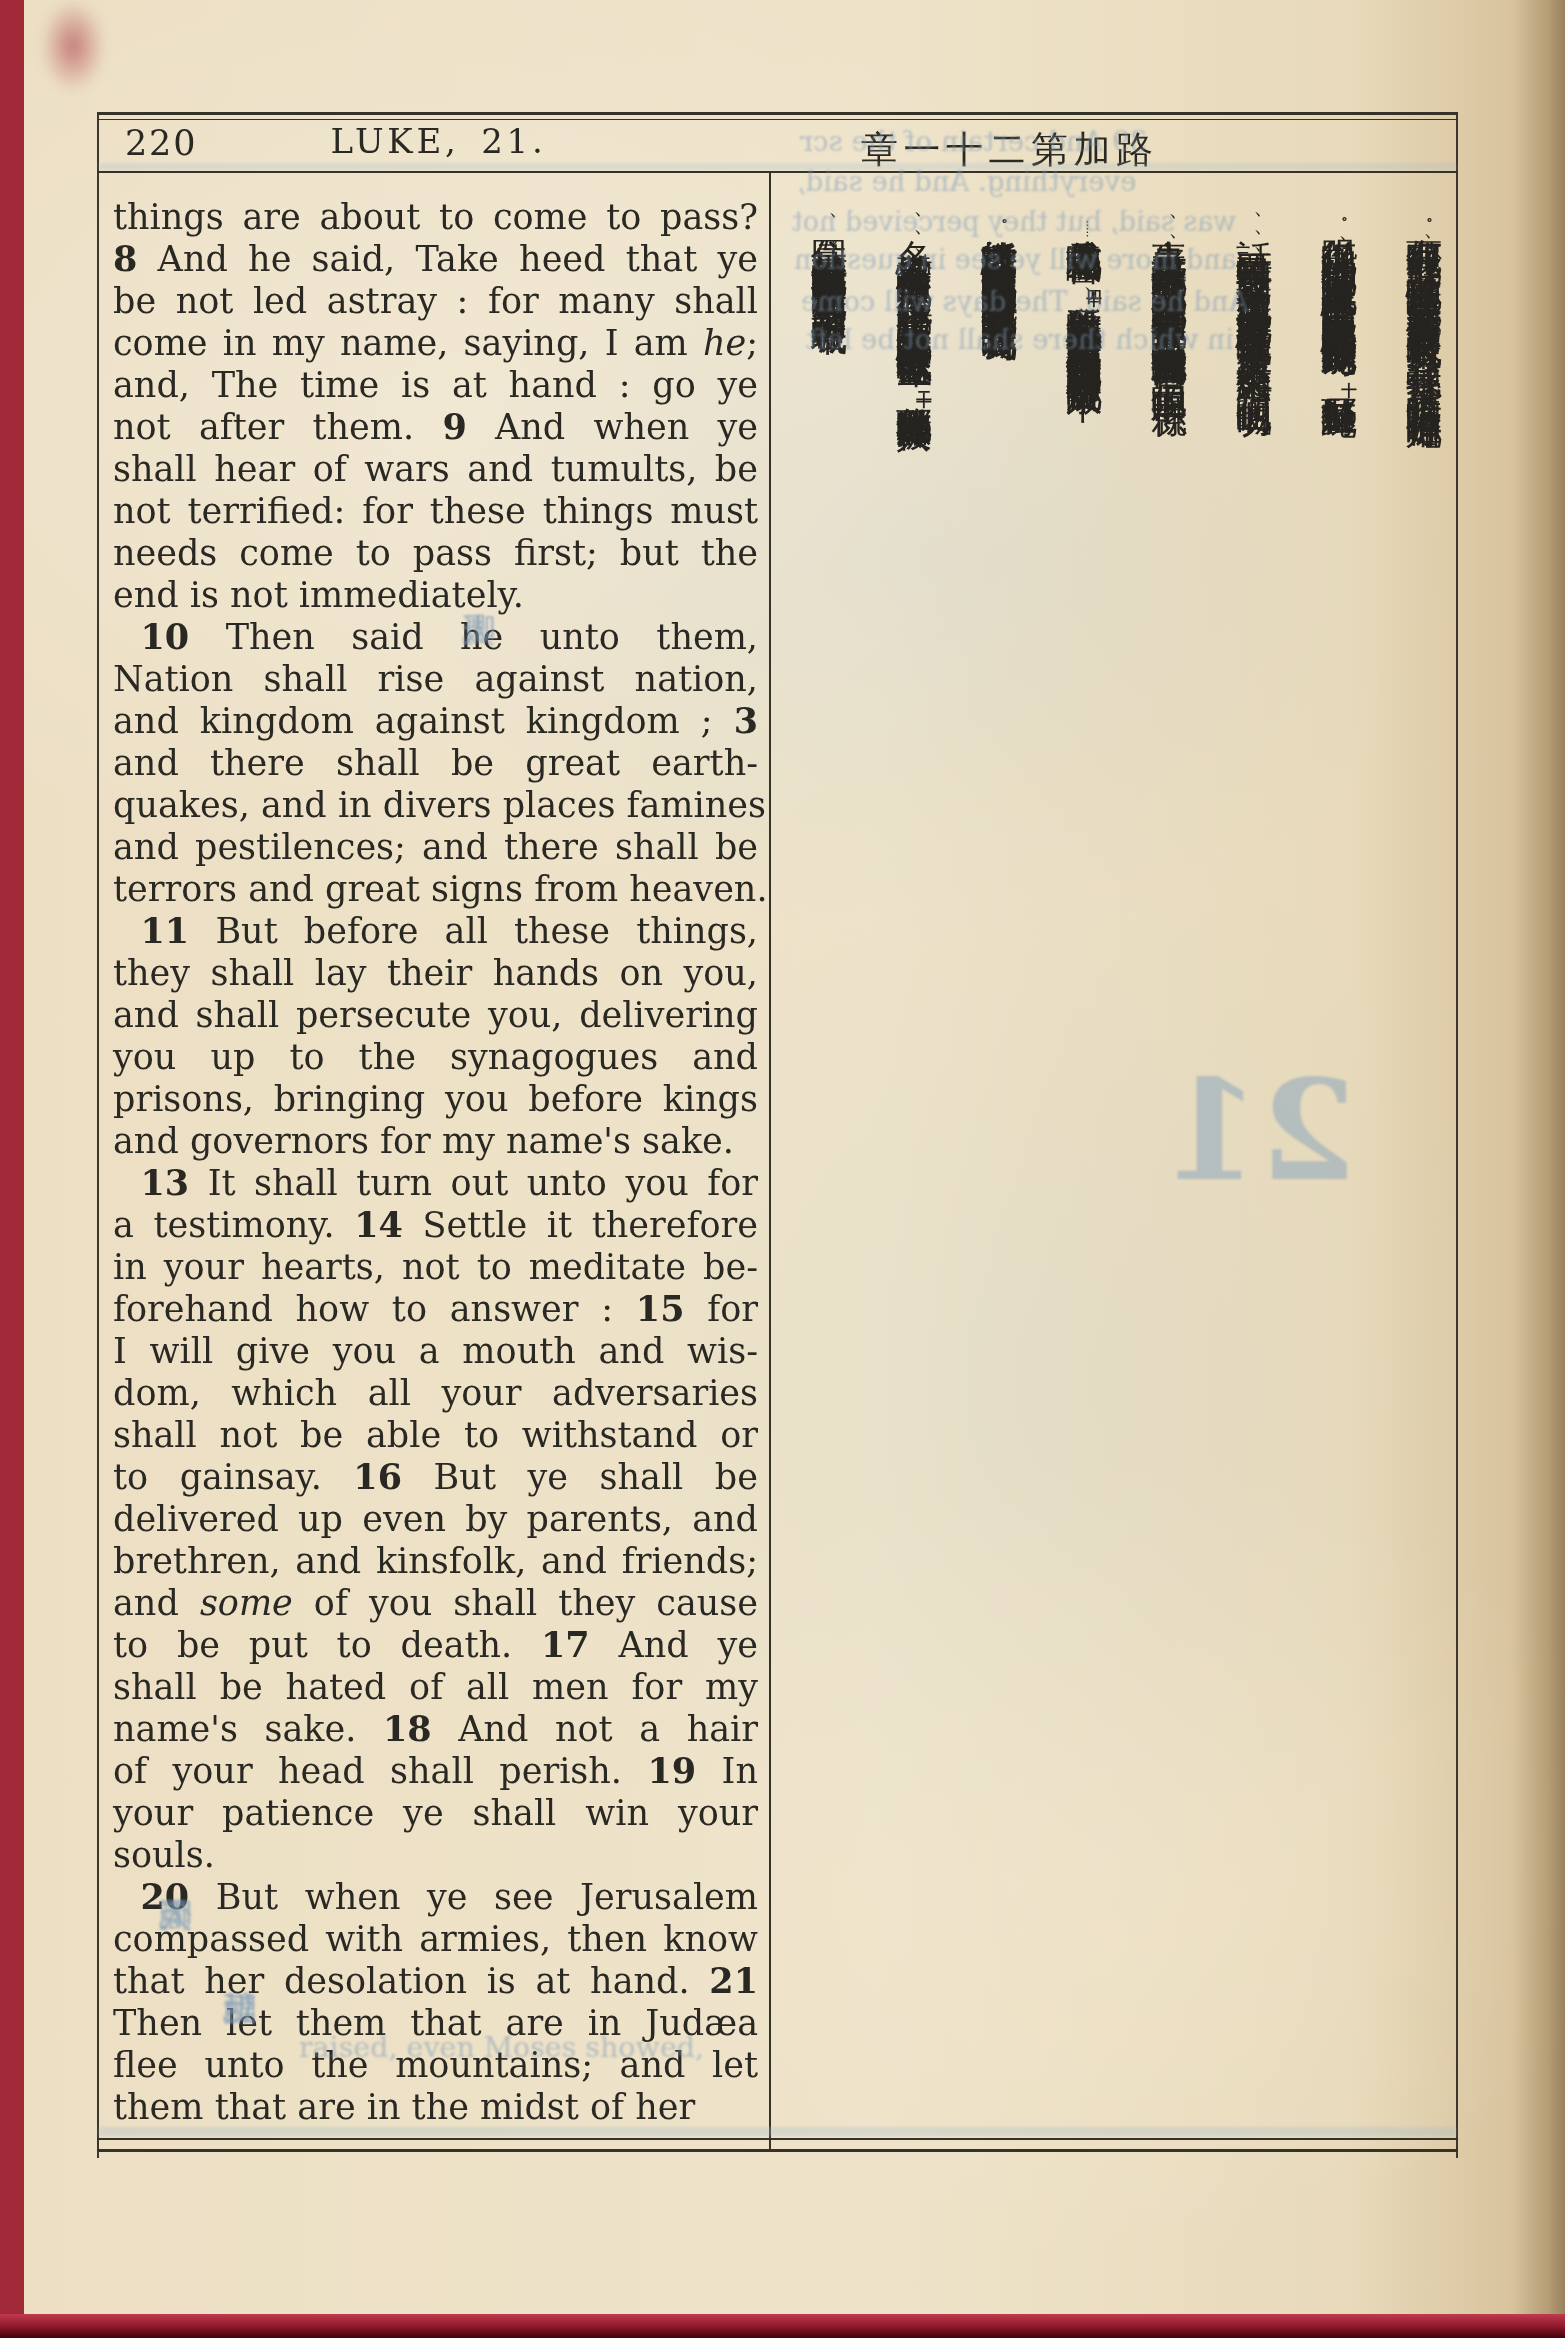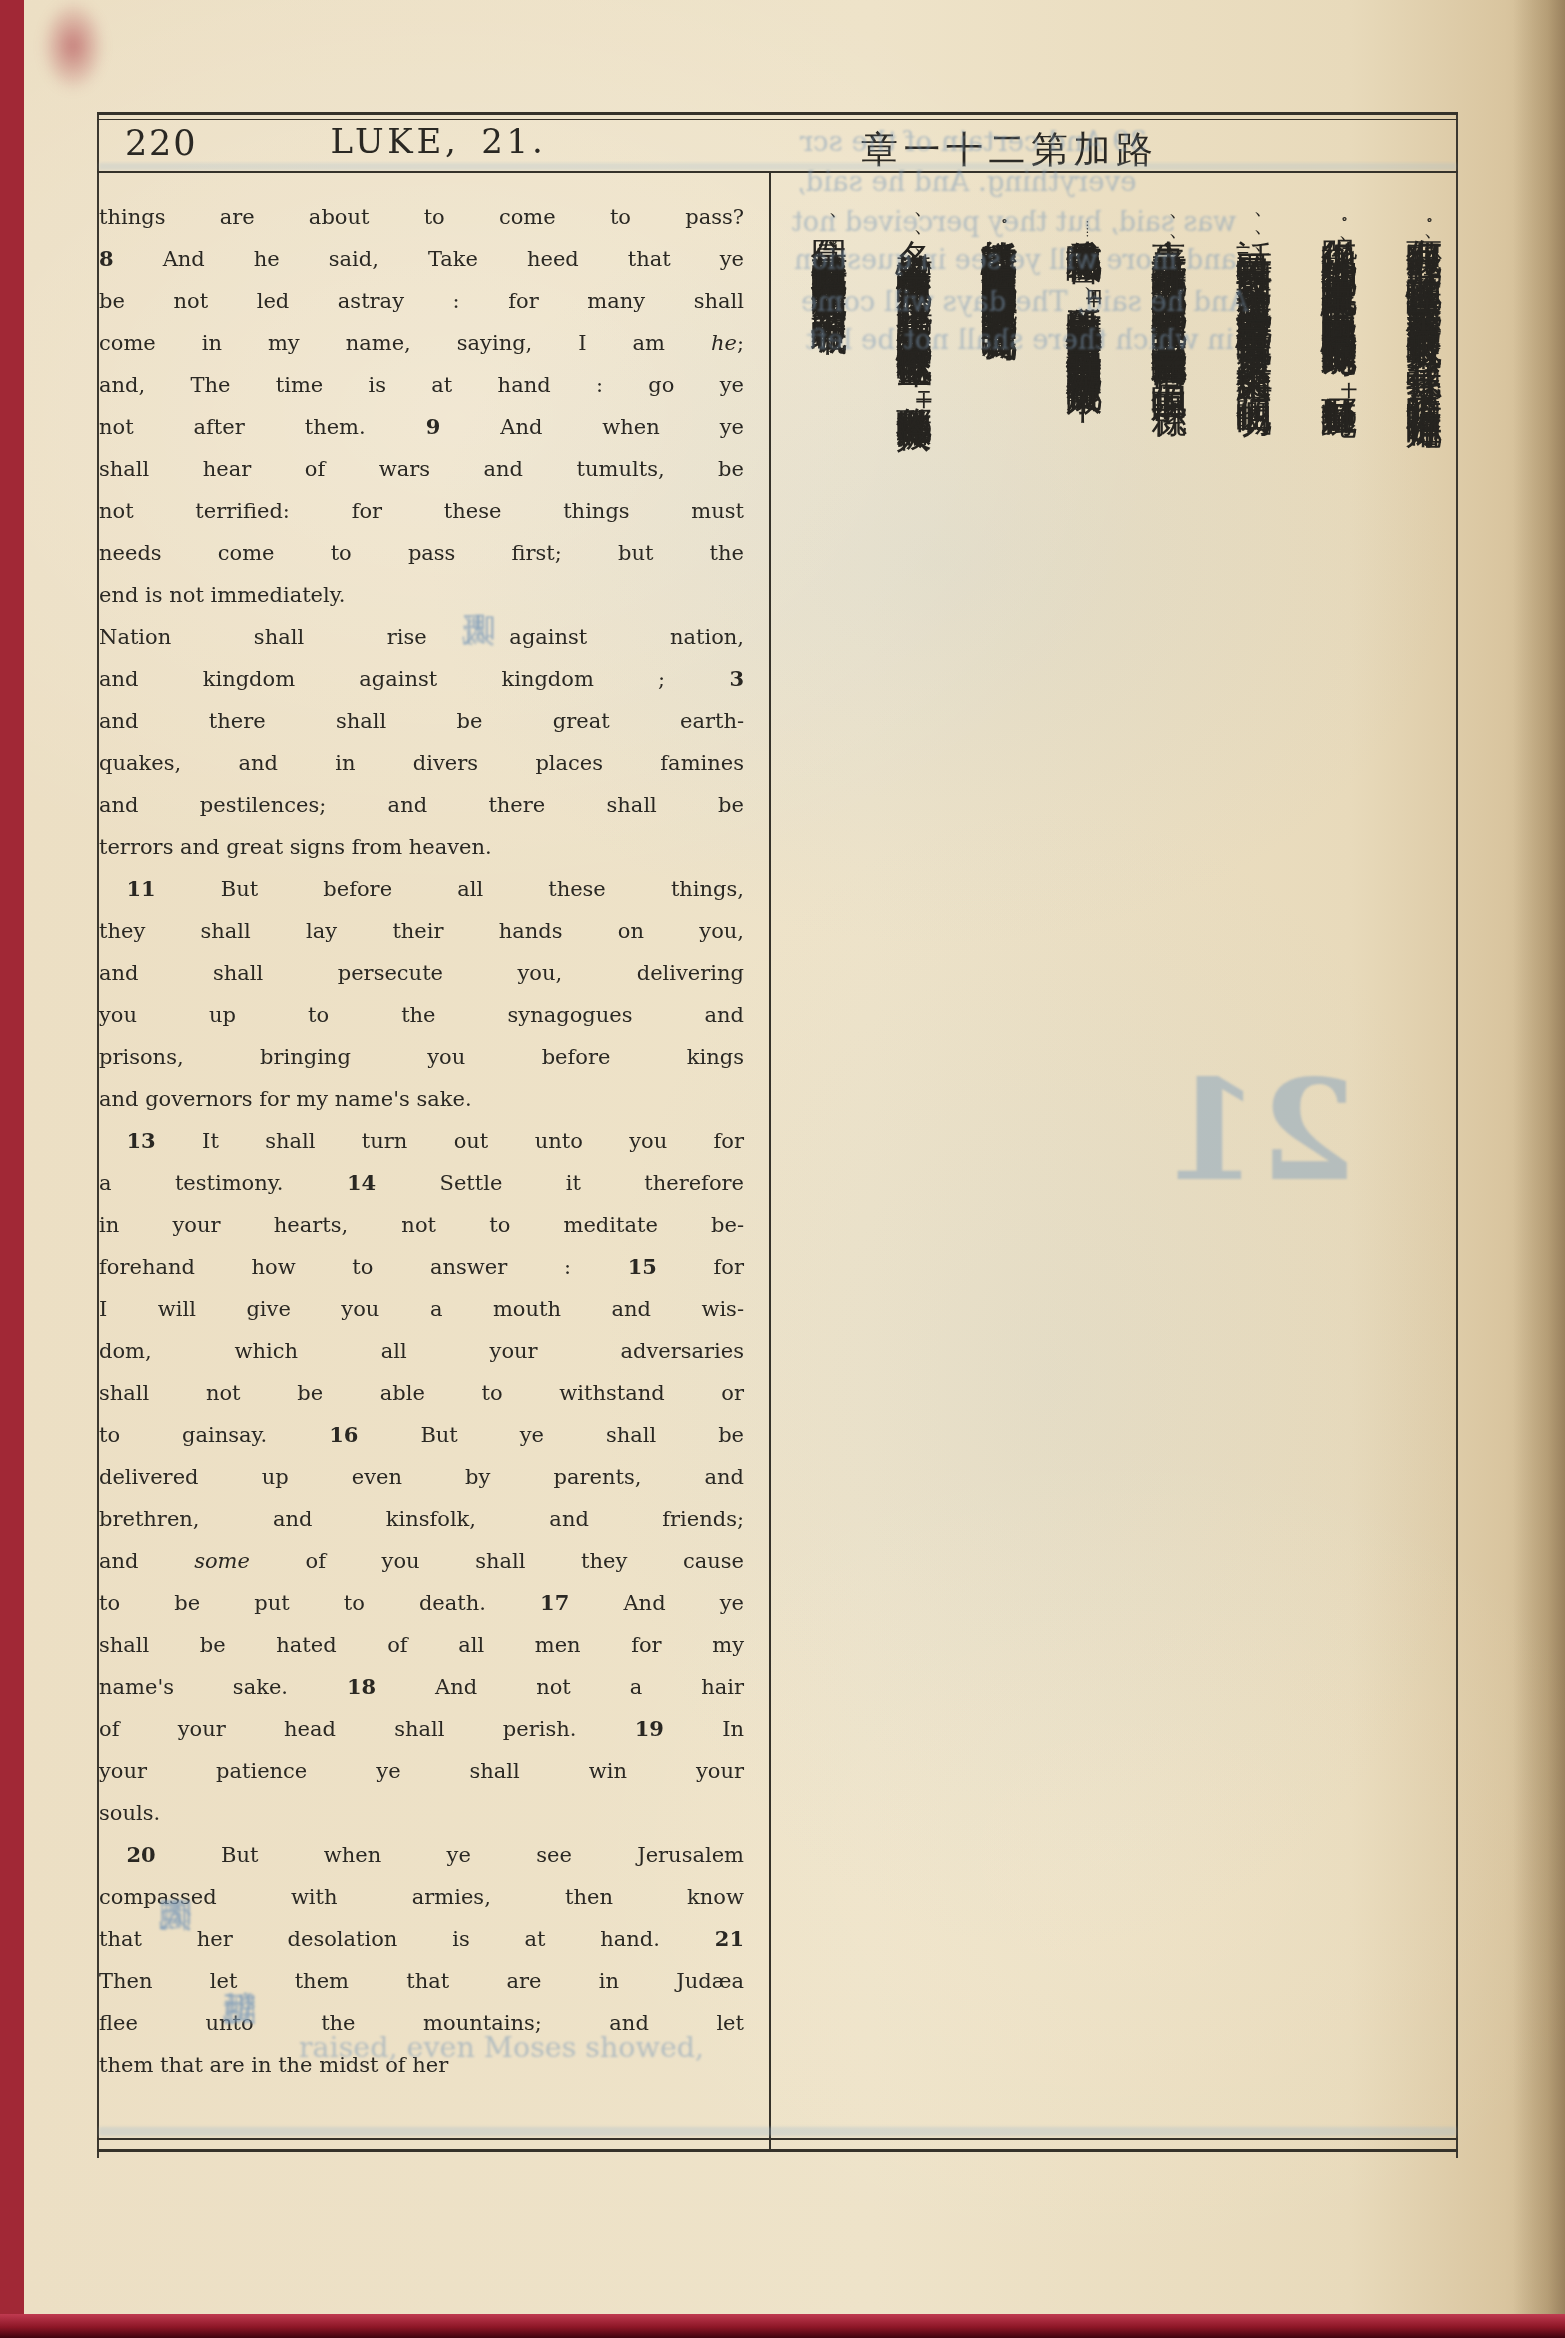--- a/index.html
+++ b/index.html
@@ -36,21 +36,21 @@
   .divider{position:absolute;left:670px;top:61px;height:1976px;width:2.3px;background:#35322a;}
 
   
   .pageno{position:absolute;left:26px;top:11px;font-size:35px;letter-spacing:1.8px;color:#2a2823;}
   .title-en{position:absolute;left:156px;top:9.2px;width:367px;text-align:center;
             font-size:34px;letter-spacing:3.7px;word-spacing:7.3px;color:#2a2823;}
   .title-zh{position:absolute;left:762px;top:13px;width:331px;text-align:left;
             font-size:37px;letter-spacing:5.5px;color:#2a2823;}
 
   
-  .english{position:absolute;left:0;top:84px;width:645px;font-size:21px;color:#2a2823;}
+  .english{position:absolute;left:14px;top:84px;width:645px;font-size:35px;color:#2a2823;}
   .eline{height:42px;line-height:42px;white-space:nowrap;overflow:visible;
          text-align:justify;text-align-last:justify;}
   .eline.end{text-align-last:left;}
   .eline.ind{padding-left:27.5px;}
   .eline b{font-weight:bold;}
   .eline i{font-style:italic;}
 
   
   .chinese{position:absolute;left:683px;top:99px;width:663px;height:1901px;
            display:flex;flex-direction:row-reverse;justify-content:flex-start;gap:44px;
@@ -97,20 +97,21 @@
           <div class="eline">things are about to come to pass?</div>
           <div class="eline"><b>8</b> And he said, Take heed that ye</div>
           <div class="eline">be not led astray : for many shall</div>
           <div class="eline">come in my name, saying, I am <i>he</i>;</div>
           <div class="eline">and, The time is at hand : go ye</div>
           <div class="eline">not after them. <b>9</b> And when ye</div>
           <div class="eline">shall hear of wars and tumults, be</div>
           <div class="eline">not terrified: for these things must</div>
           <div class="eline">needs come to pass first; but the</div>
           <div class="eline end">end is not immediately.</div>
+          <div class="eline ind"><b>10</b> Then said he unto them,</div>
           <div class="eline">Nation shall rise against nation,</div>
           <div class="eline">and kingdom against kingdom ; <b>3</b></div>
           <div class="eline">and there shall be great earth-</div>
           <div class="eline">quakes, and in divers places famines</div>
           <div class="eline">and pestilences; and there shall be</div>
           <div class="eline end">terrors and great signs from heaven.</div>
           <div class="eline ind"><b>11</b> But before all these things,</div>
           <div class="eline">they shall lay their hands on you,</div>
           <div class="eline">and shall persecute you, delivering</div>
           <div class="eline">you up to the synagogues and</div>

